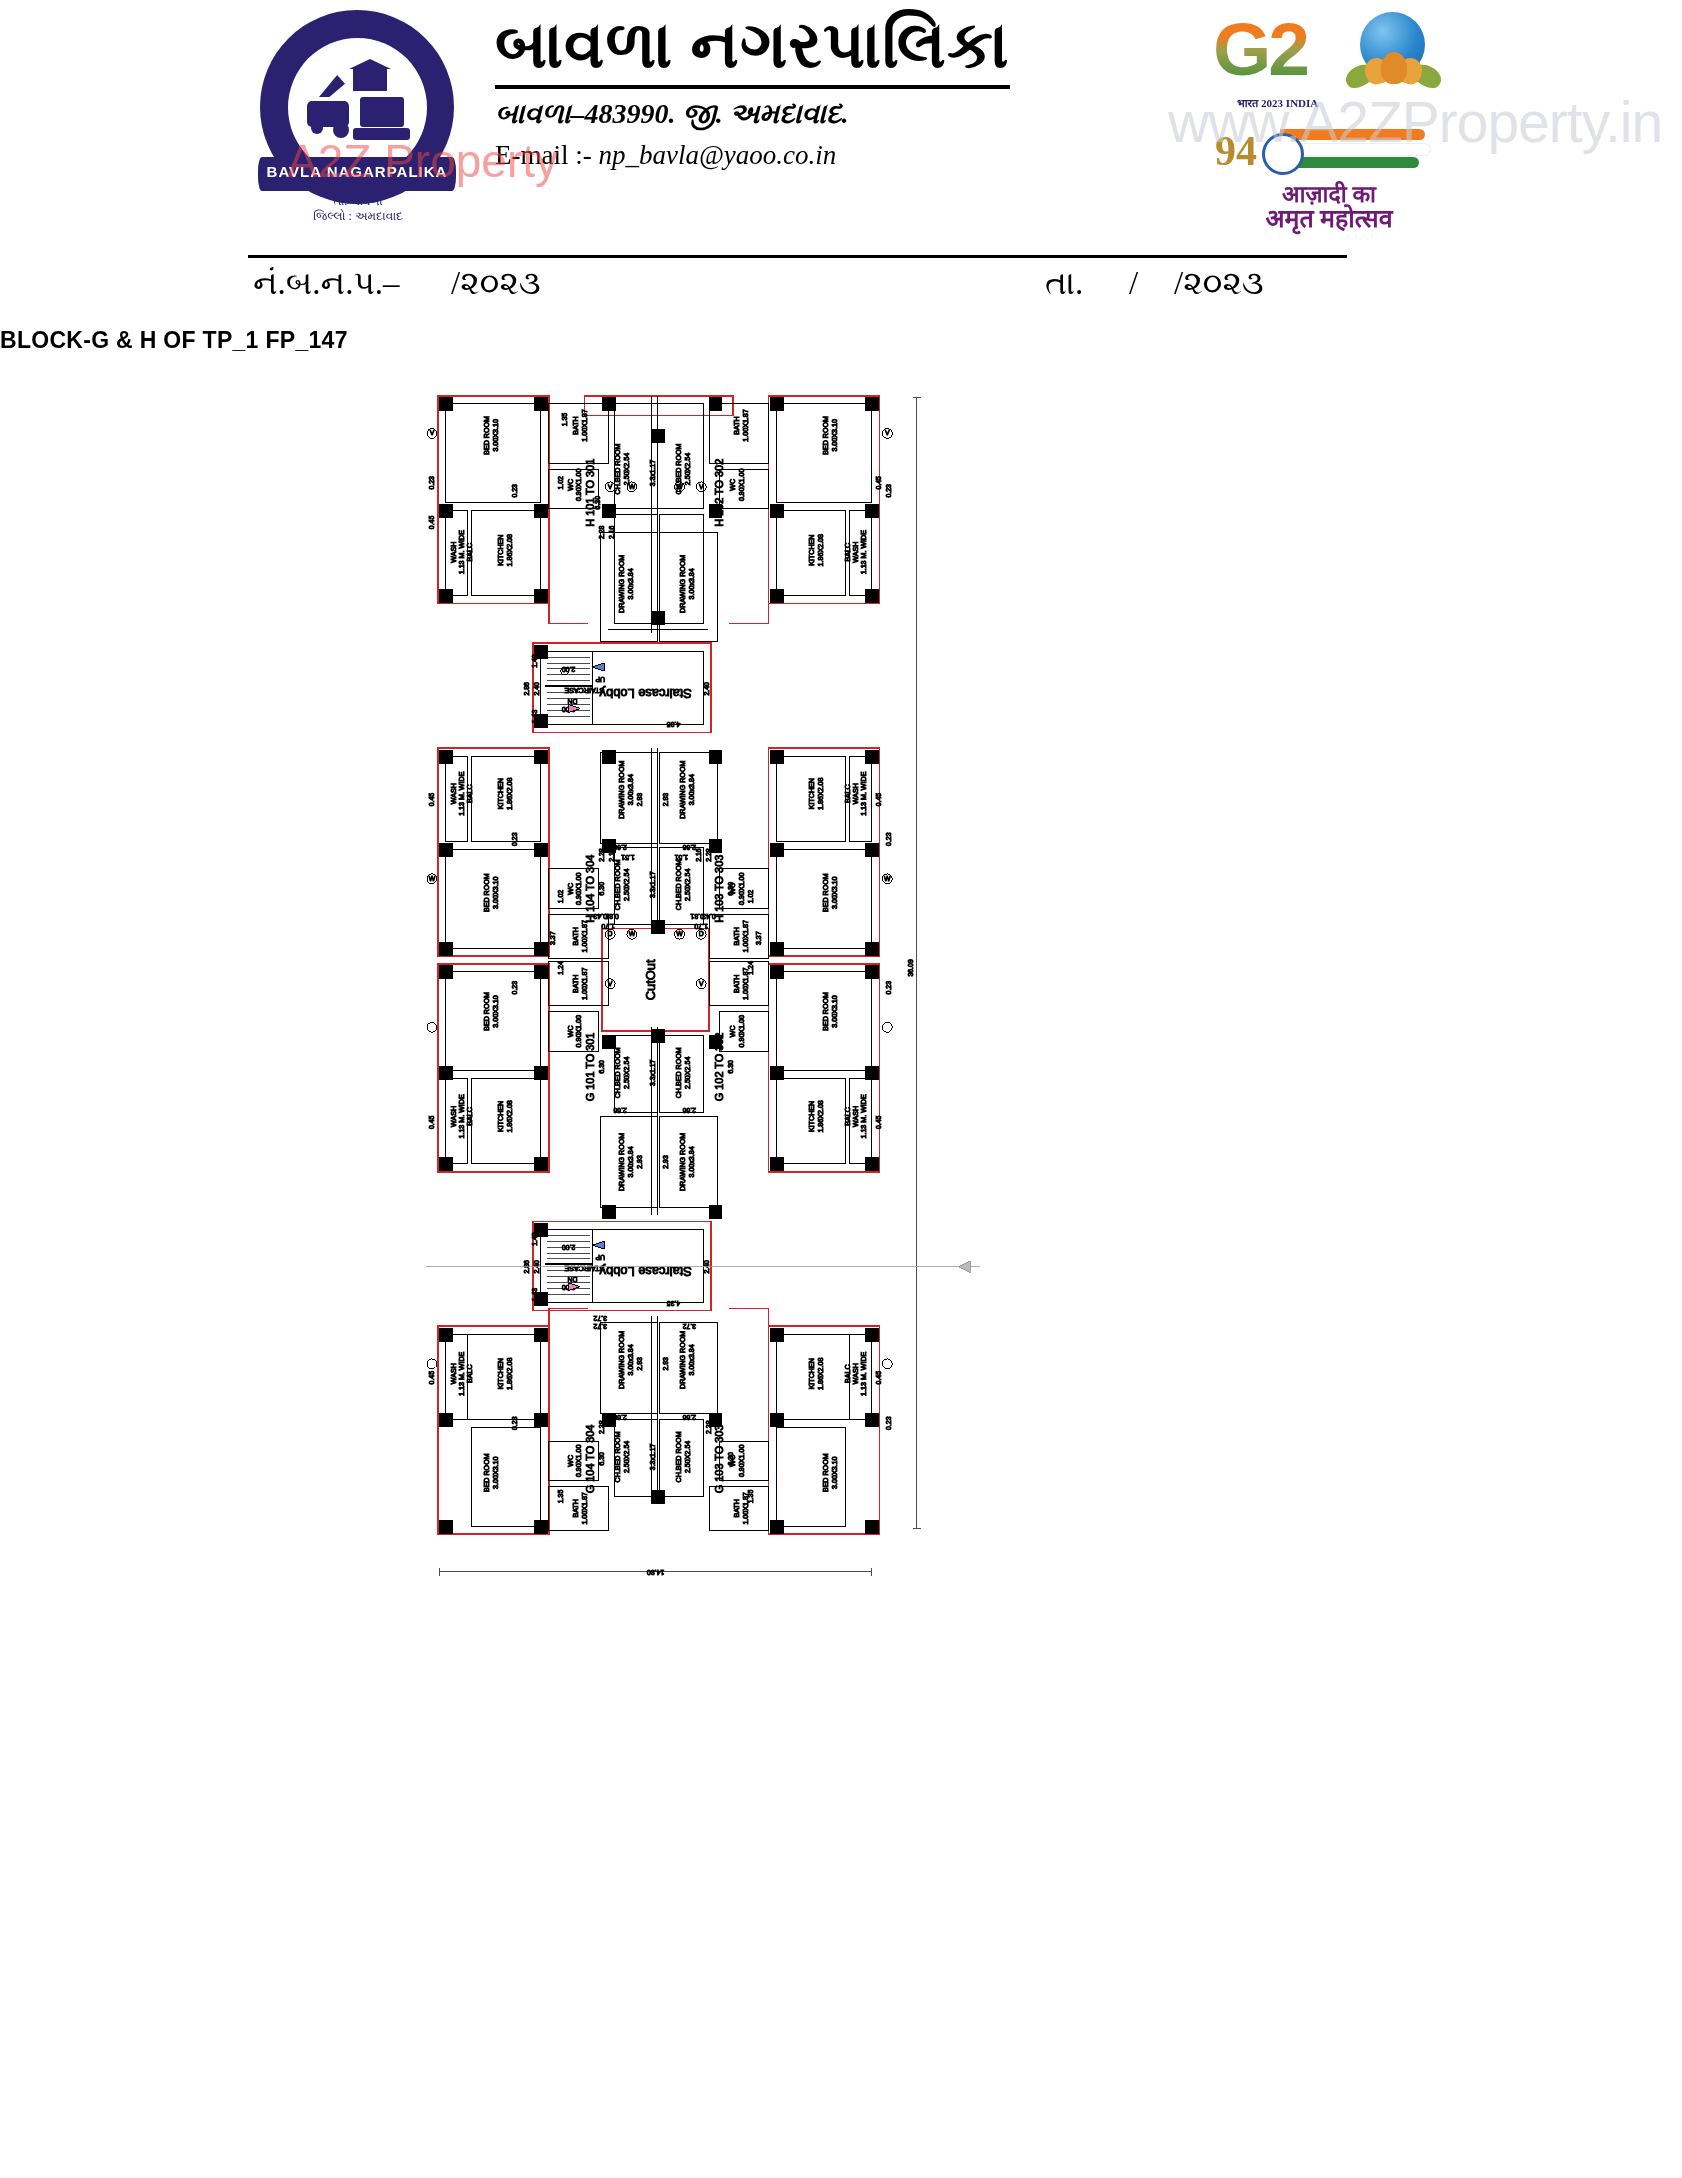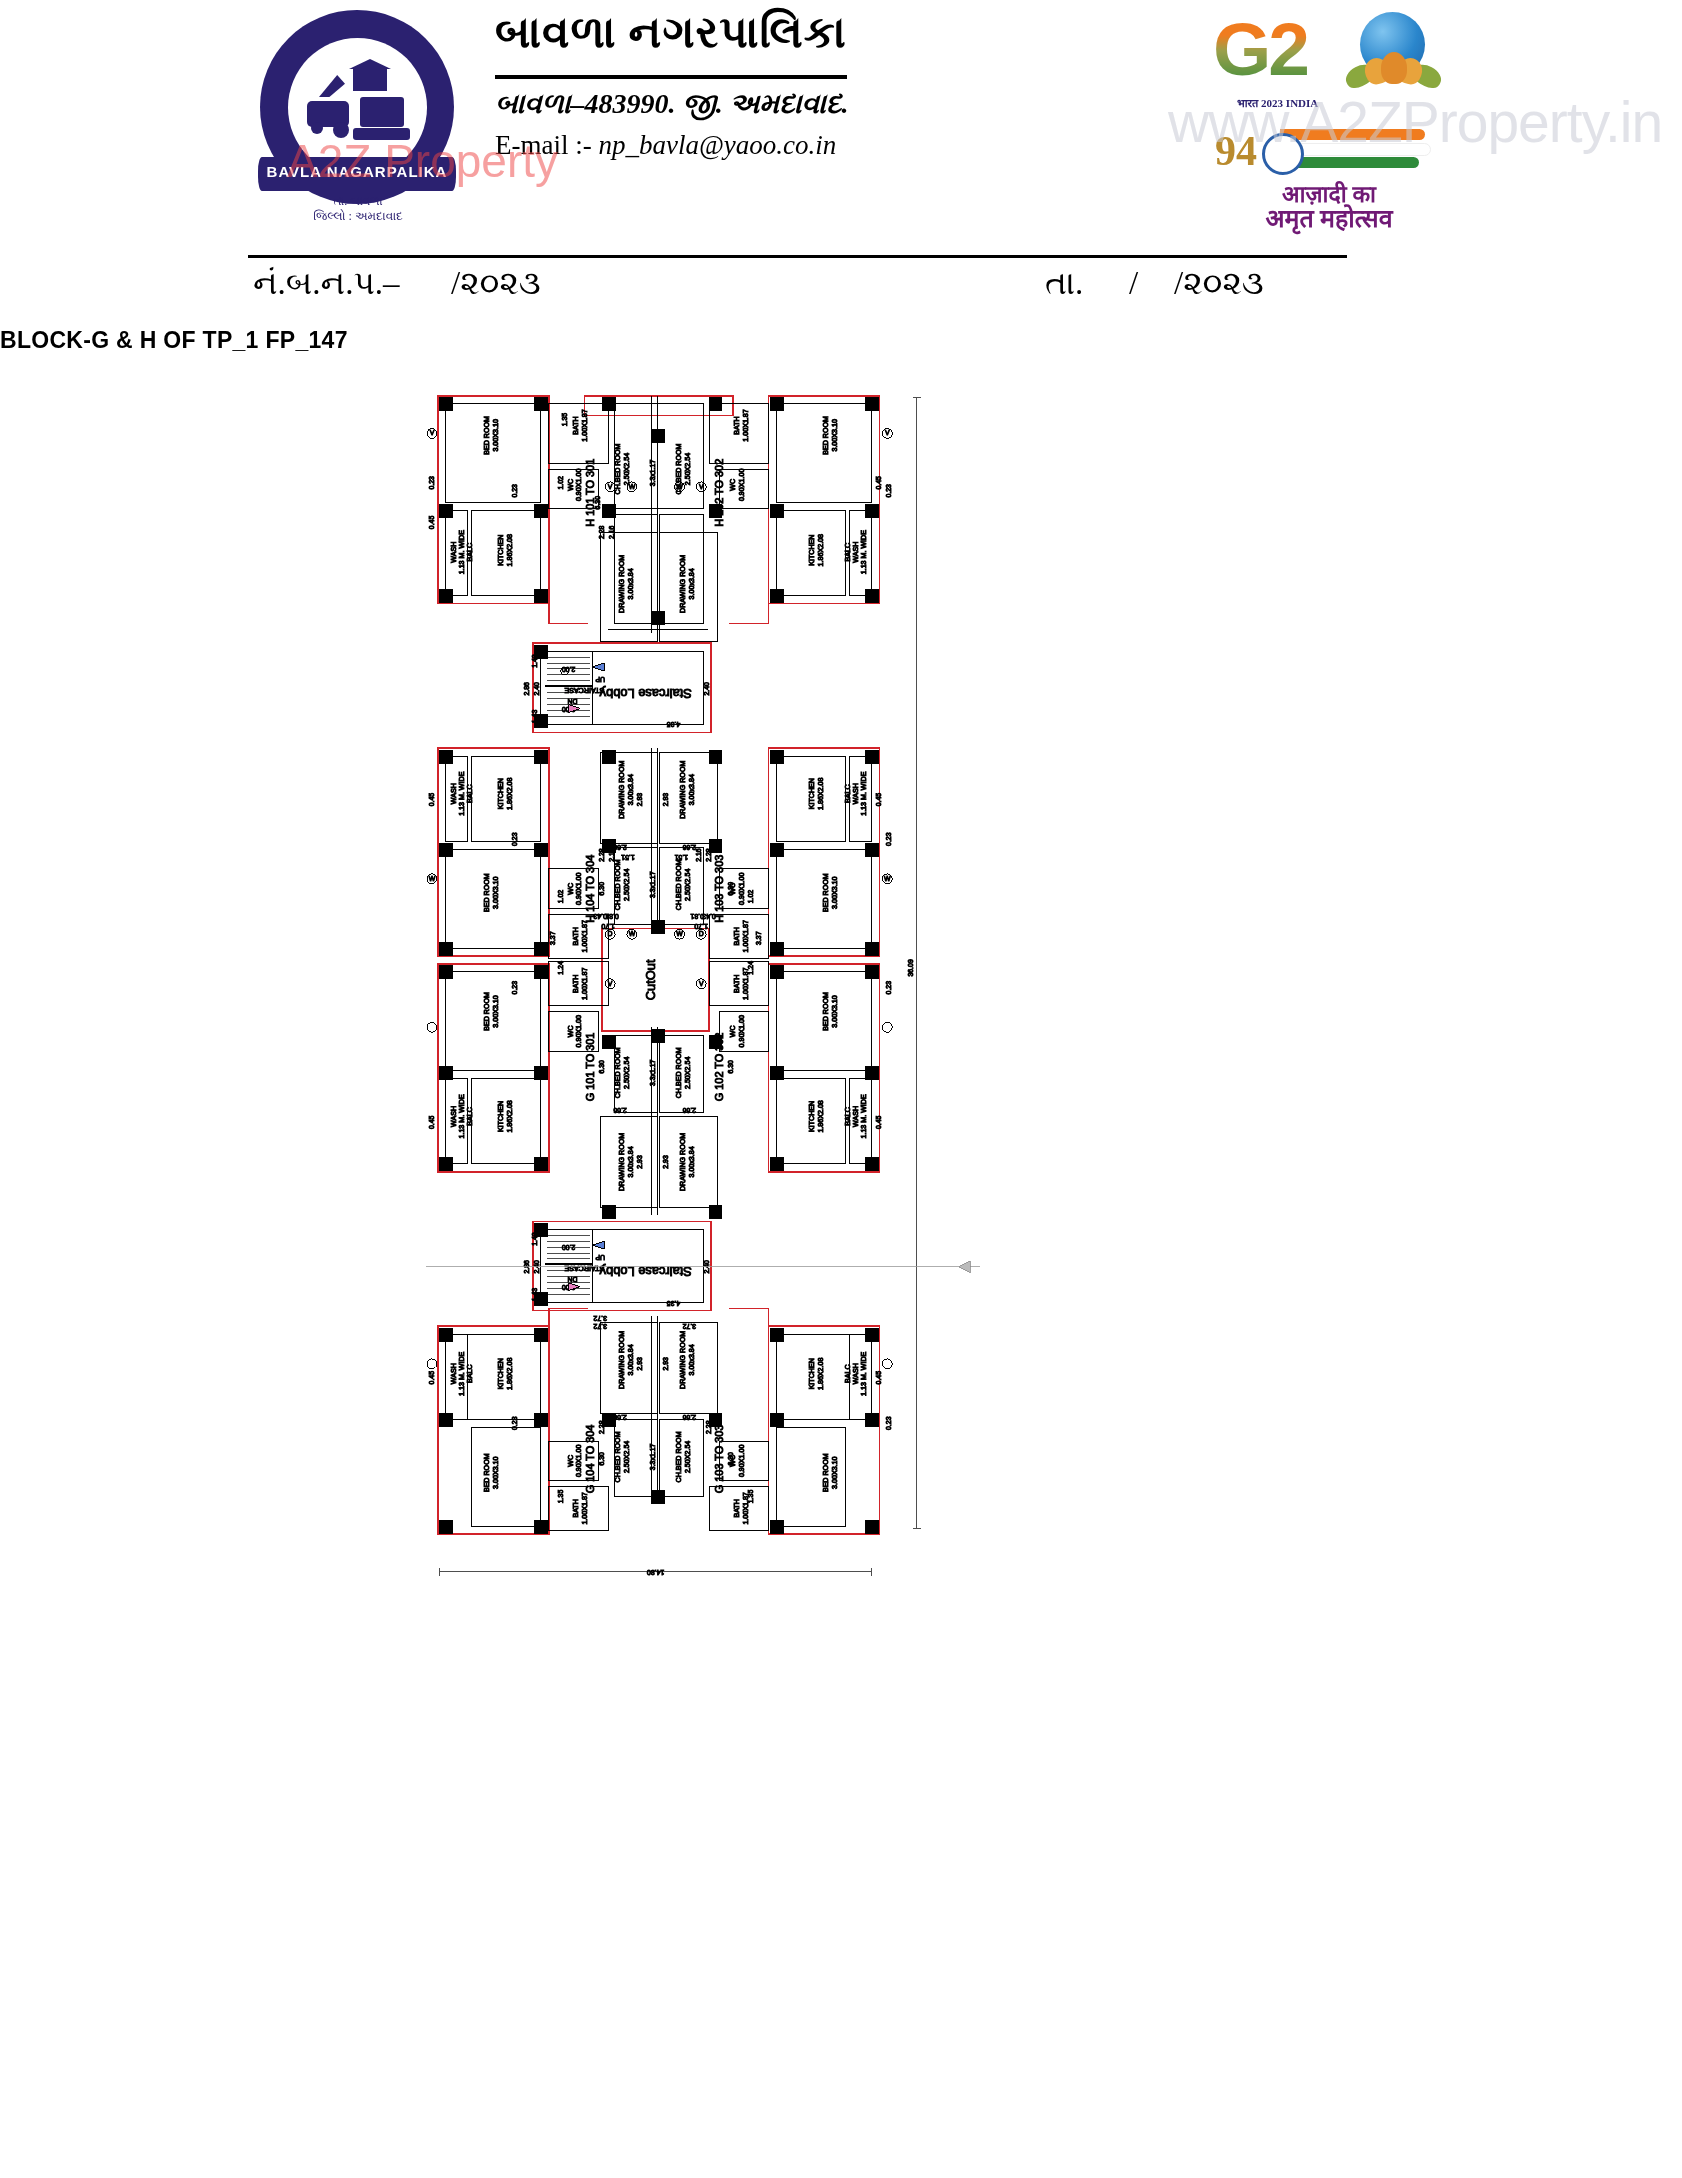--- a/index.html
+++ b/index.html
@@ -47,23 +47,23 @@
   }
   #crest .sub1,#crest .sub2{
     position:absolute;width:228px;text-align:center;font-size:12px;color:#2b2170;
     font-family:"Liberation Serif",serif;
   }
   #crest .sub1{top:188px;left:-8px}
   #crest .sub2{top:203px;left:-8px}
 
   #titleblock{position:absolute;left:495px;top:8px;width:693px;}
   #org-title{
-    font-family:"Liberation Serif",serif;font-weight:bold;font-size:44px;
+    font-family:"Liberation Serif",serif;font-weight:bold;font-size:65px;
     line-height:1.15;color:#000;letter-spacing:1px;
-    border-bottom:4px solid #000;padding-bottom:16px;display:inline-block;
+    border-bottom:4px solid #000;padding-bottom:2px;display:inline-block;
   }
   .addr{
     font-family:"Liberation Serif",serif;font-style:italic;font-weight:bold;
     font-size:28px;color:#000;margin-top:7px;line-height:1.25;
   }
   #email{
     font-family:"Liberation Serif",serif;font-style:italic;font-size:27px;
     color:#000;margin-top:9px;
   }
   #email .lbl{font-style:normal;}

